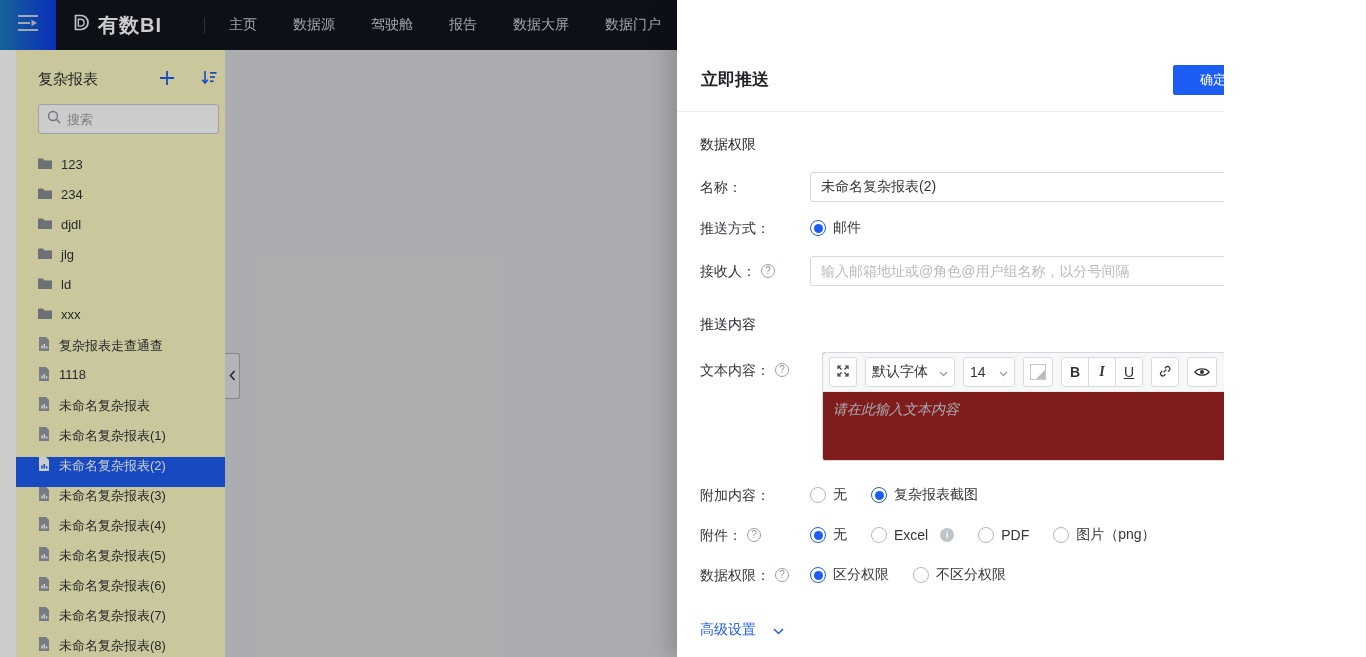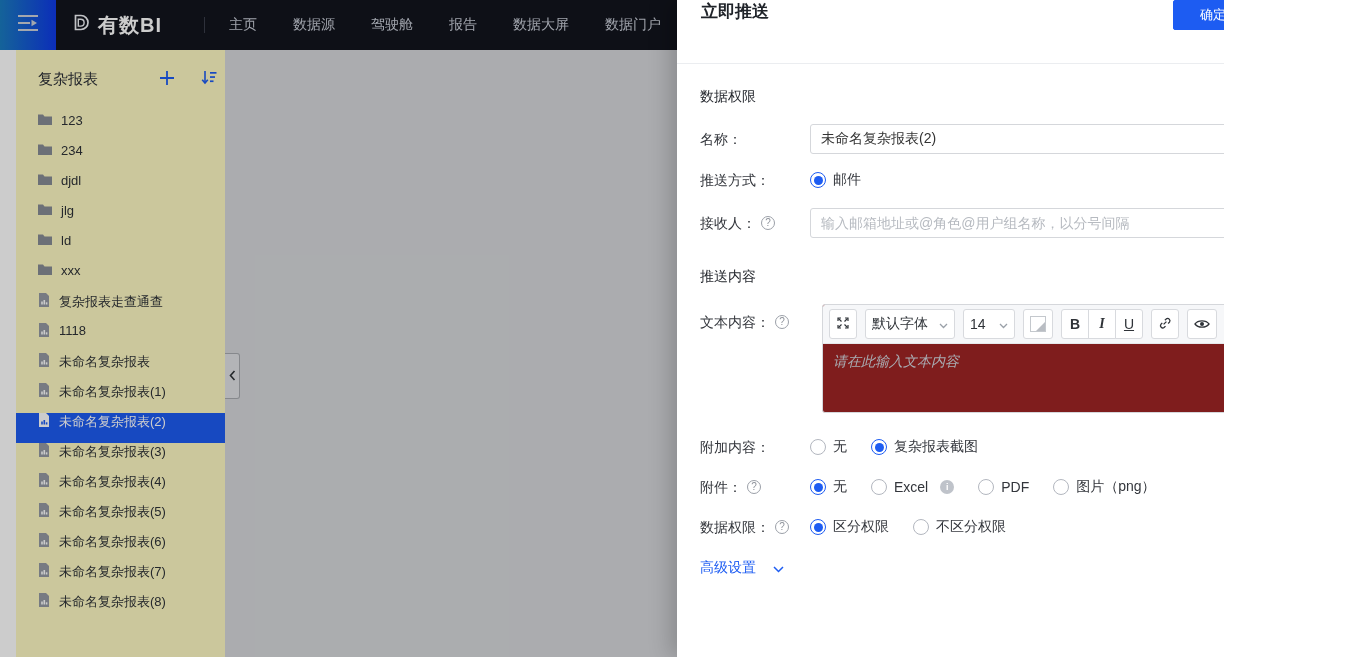--- a/index.html
+++ b/index.html
@@ -39,21 +39,21 @@
 
   
   .canvas { position:absolute; left:225px; top:50px; width:452px; height:607px; background:#d6d8db; z-index:1; }
   .collapse { position:absolute; left:0; top:303px; width:15px; height:46px; background:#e0e2e5; border:1px solid #a8abb0; border-left:none; border-radius:0 3px 3px 0; display:flex; align-items:center; justify-content:center; cursor:pointer; }
 
   
   .overlay { position:absolute; left:0; top:0; width:677px; height:657px; background:rgba(0,0,0,0.2); z-index:2; pointer-events:none; }
 
   
   .drawer { position:absolute; left:677px; top:0; width:689px; height:657px; background:#ffffff; z-index:3; box-shadow:-8px 0 20px rgba(0,0,0,0.18); }
-  .d-header { height:64px; display:flex; padding:0 24px; border-bottom:1px solid #ebedf0; }
+  .d-header { height:64px; display:flex; align-items:center; padding:0 24px; border-bottom:1px solid #ebedf0;margin-top:48px; }
   .d-title { font-size:17px; font-weight:700; color:#1f2329; flex:1; }
   .btn { height:30px; width:80px; border-radius:2px; font-size:13px; display:flex; align-items:center; justify-content:center; cursor:pointer; }
   .btn-primary { background:#1d5cf2; border:1px solid #1d5cf2; color:#fff; }
   .btn-default { background:#fff; border:1px solid #d9d9d9; color:#333; margin-left:9px; }
   .d-body { padding:22px 24px 0 23px; }
   .section-title { font-size:14px; color:#25282e; margin-bottom:18px; line-height:20px; }
   .form-row { display:flex; align-items:center; margin-bottom:16px; }
   .form-row.top { align-items:flex-start; }
   .form-row.top .f-label { padding-top:8px; }
   .f-label { width:110px; flex:none; font-size:14px; color:#33363c; display:flex; align-items:center; gap:5px; line-height:20px; }
@@ -79,21 +79,21 @@
   .biu .tb-btn { border-radius:0; margin-left:-1px; width:28px; padding:0; }
   .biu .tb-btn:first-child { border-radius:3px 0 0 3px; margin-left:0; }
   .biu .tb-btn:last-child { border-radius:0 3px 3px 0; }
   .glyph-bold { font-weight:700; }
   .glyph-italic { font-style:italic; font-family:"Liberation Serif","DejaVu Serif",serif; font-weight:600; }
   .glyph-underline { text-decoration:underline; }
   .swatch { width:16px; height:16px; border:1px solid #c4c8cd; position:relative; background:#fff; }
   .swatch::after { content:""; position:absolute; right:0; bottom:0; width:0; height:0; border-left:9px solid transparent; border-bottom:9px solid #b9bdc3; }
   .editor-body { height:68px; padding:9px 10px; font-size:14px; font-style:italic; color:#a9adb3; cursor:text; }
 
-  .advanced { display:inline-flex; align-items:center; gap:17px; color:#1d5cf2; font-size:14px; cursor:pointer; margin-top:2px; }
+  .advanced { display:inline-flex; align-items:center; gap:17px; color:#1d5cf2; font-size:14px; cursor:pointer; margin-top:16px; }
 </style>
 </head>
 <body>
 
 <div class="stage">
 
   <div class="topbar">
     <div class="hamburger">
       <span>
         <svg width="20" height="16" viewBox="0 0 20 16">
@@ -142,20 +142,27 @@
                   <path d="M1.2 9.8 L4 13 L6.8 9.8"></path>
                 </g>
                 <g fill="#1d5cf2">
                   <rect x="9" y="2" width="6.5" height="1.7"></rect>
                   <rect x="9" y="6.2" width="5" height="1.7"></rect>
                   <rect x="9" y="10.4" width="3.5" height="1.7"></rect>
                 </g>
               </svg></span>
         </button>
       </span>
+    </div>
+    <div class="search-box">
+      <span><svg width="14" height="14" viewBox="0 0 14 14" fill="none" stroke="#8f949c" stroke-width="1.4">
+            <circle cx="6" cy="6" r="4.5"></circle>
+            <path d="M9.6 9.6 L13 13"></path>
+          </svg></span>
+      <input class="search-input" placeholder="搜索" style="">
     </div>
     <div class="sb-list">
       <div class="s-item">
           <span class="s-icon">
             <svg width="14" height="12" viewBox="0 0 14 12">
               <path class="folder-body" d="M0 1.5 h5 l1.5 2 H14 v8.5 H0 z"></path>
             </svg>
           </span>
           <span class="s-label">123</span>
         </div>

